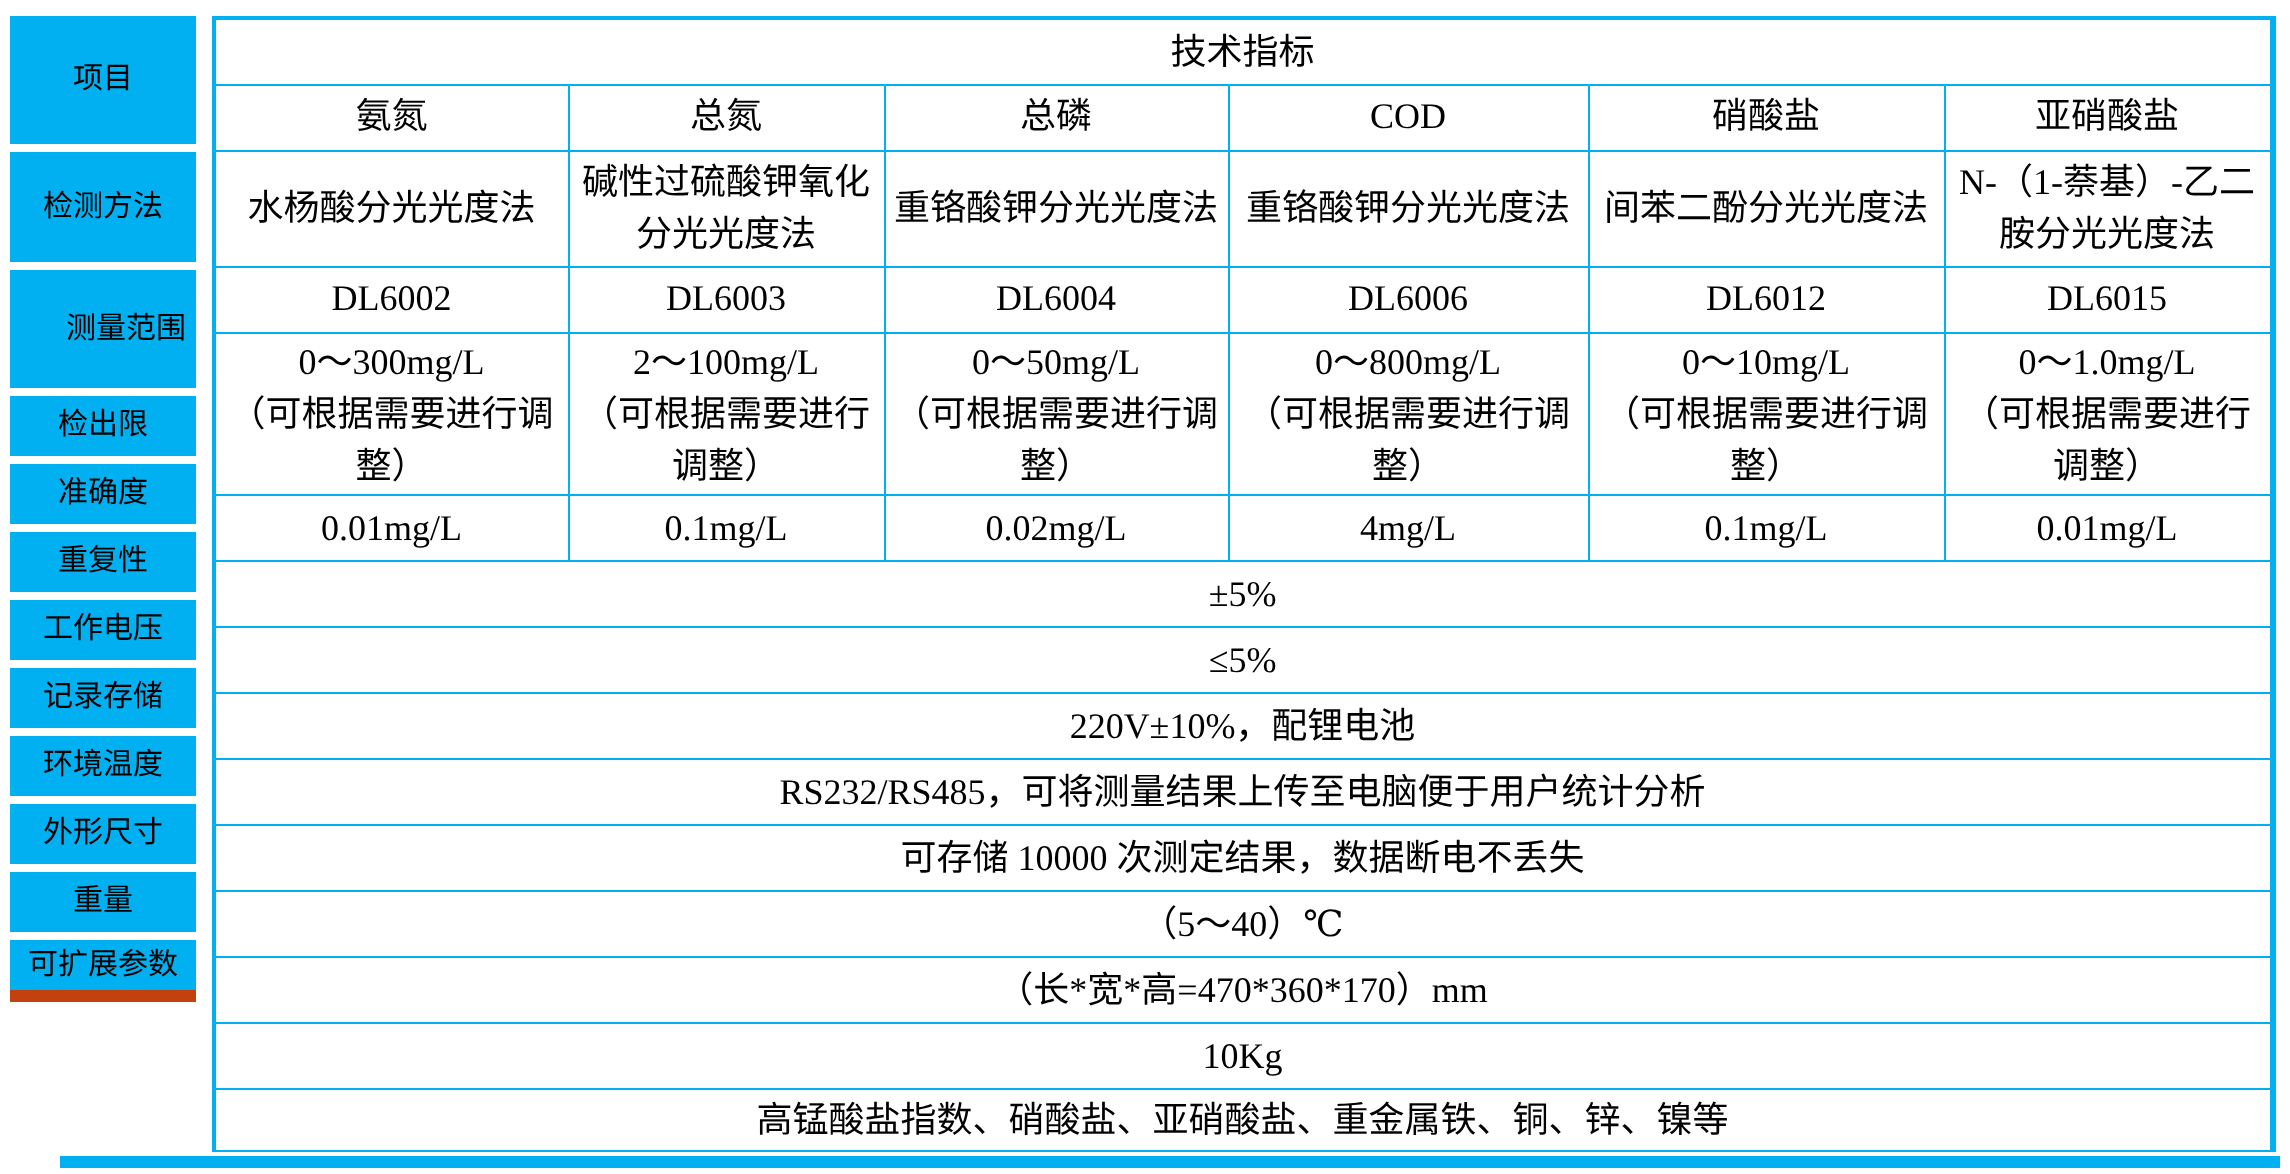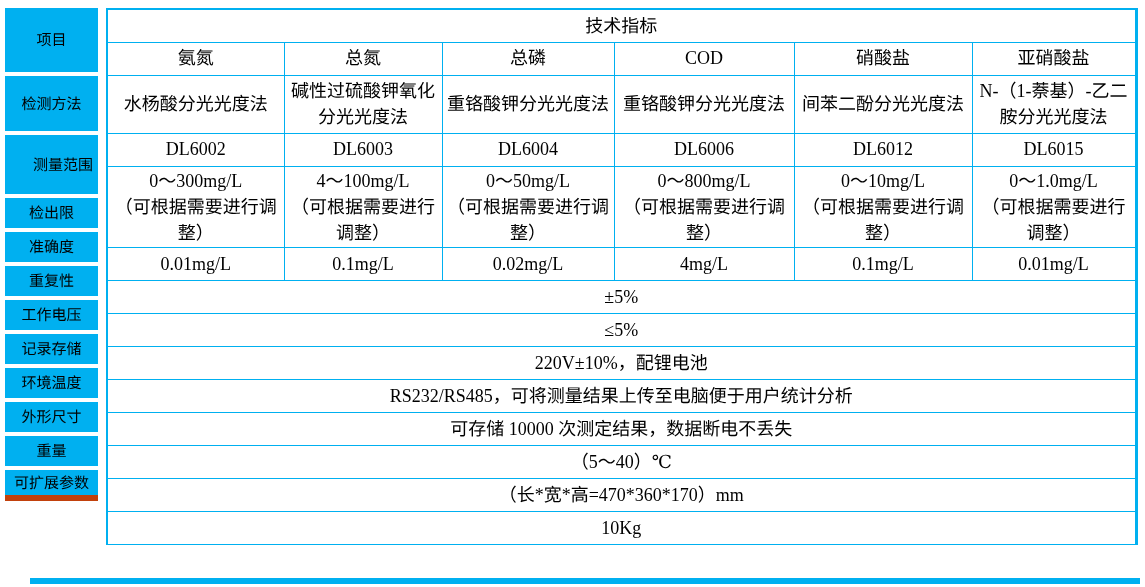--- a/index.html
+++ b/index.html
@@ -122,21 +122,21 @@
           <td>DL6006</td>
           <td>DL6012</td>
           <td>DL6015</td>
         </tr>
         <tr class="h62">
           <td>
             <span class="l1">0～300mg/L</span>
             <span class="l2">（可根据需要进行调整）</span>
           </td>
           <td>
-            <span class="l1">4～100mg/L</span>
+            <span class="l1">2～100mg/L</span>
             <span class="l2">（可根据需要进行调整）</span>
           </td>
           <td>
             <span class="l1">0～50mg/L</span>
             <span class="l2">（可根据需要进行调整）</span>
           </td>
           <td>
             <span class="l1">0～800mg/L</span>
             <span class="l2">（可根据需要进行调整）</span>
           </td>
@@ -174,17 +174,20 @@
         </tr>
         <tr class="h33">
           <td colspan="6">（5～40）℃</td>
         </tr>
         <tr class="h33">
           <td colspan="6">（长*宽*高=470*360*170）mm</td>
         </tr>
         <tr class="h33">
           <td colspan="6">10Kg</td>
         </tr>
+        <tr class="h31">
+          <td colspan="6">高锰酸盐指数、硝酸盐、亚硝酸盐、重金属铁、铜、锌、镍等</td>
+        </tr>
       </tbody>
     </table>
   </div>
 
 </div>
 
 </body></html>

